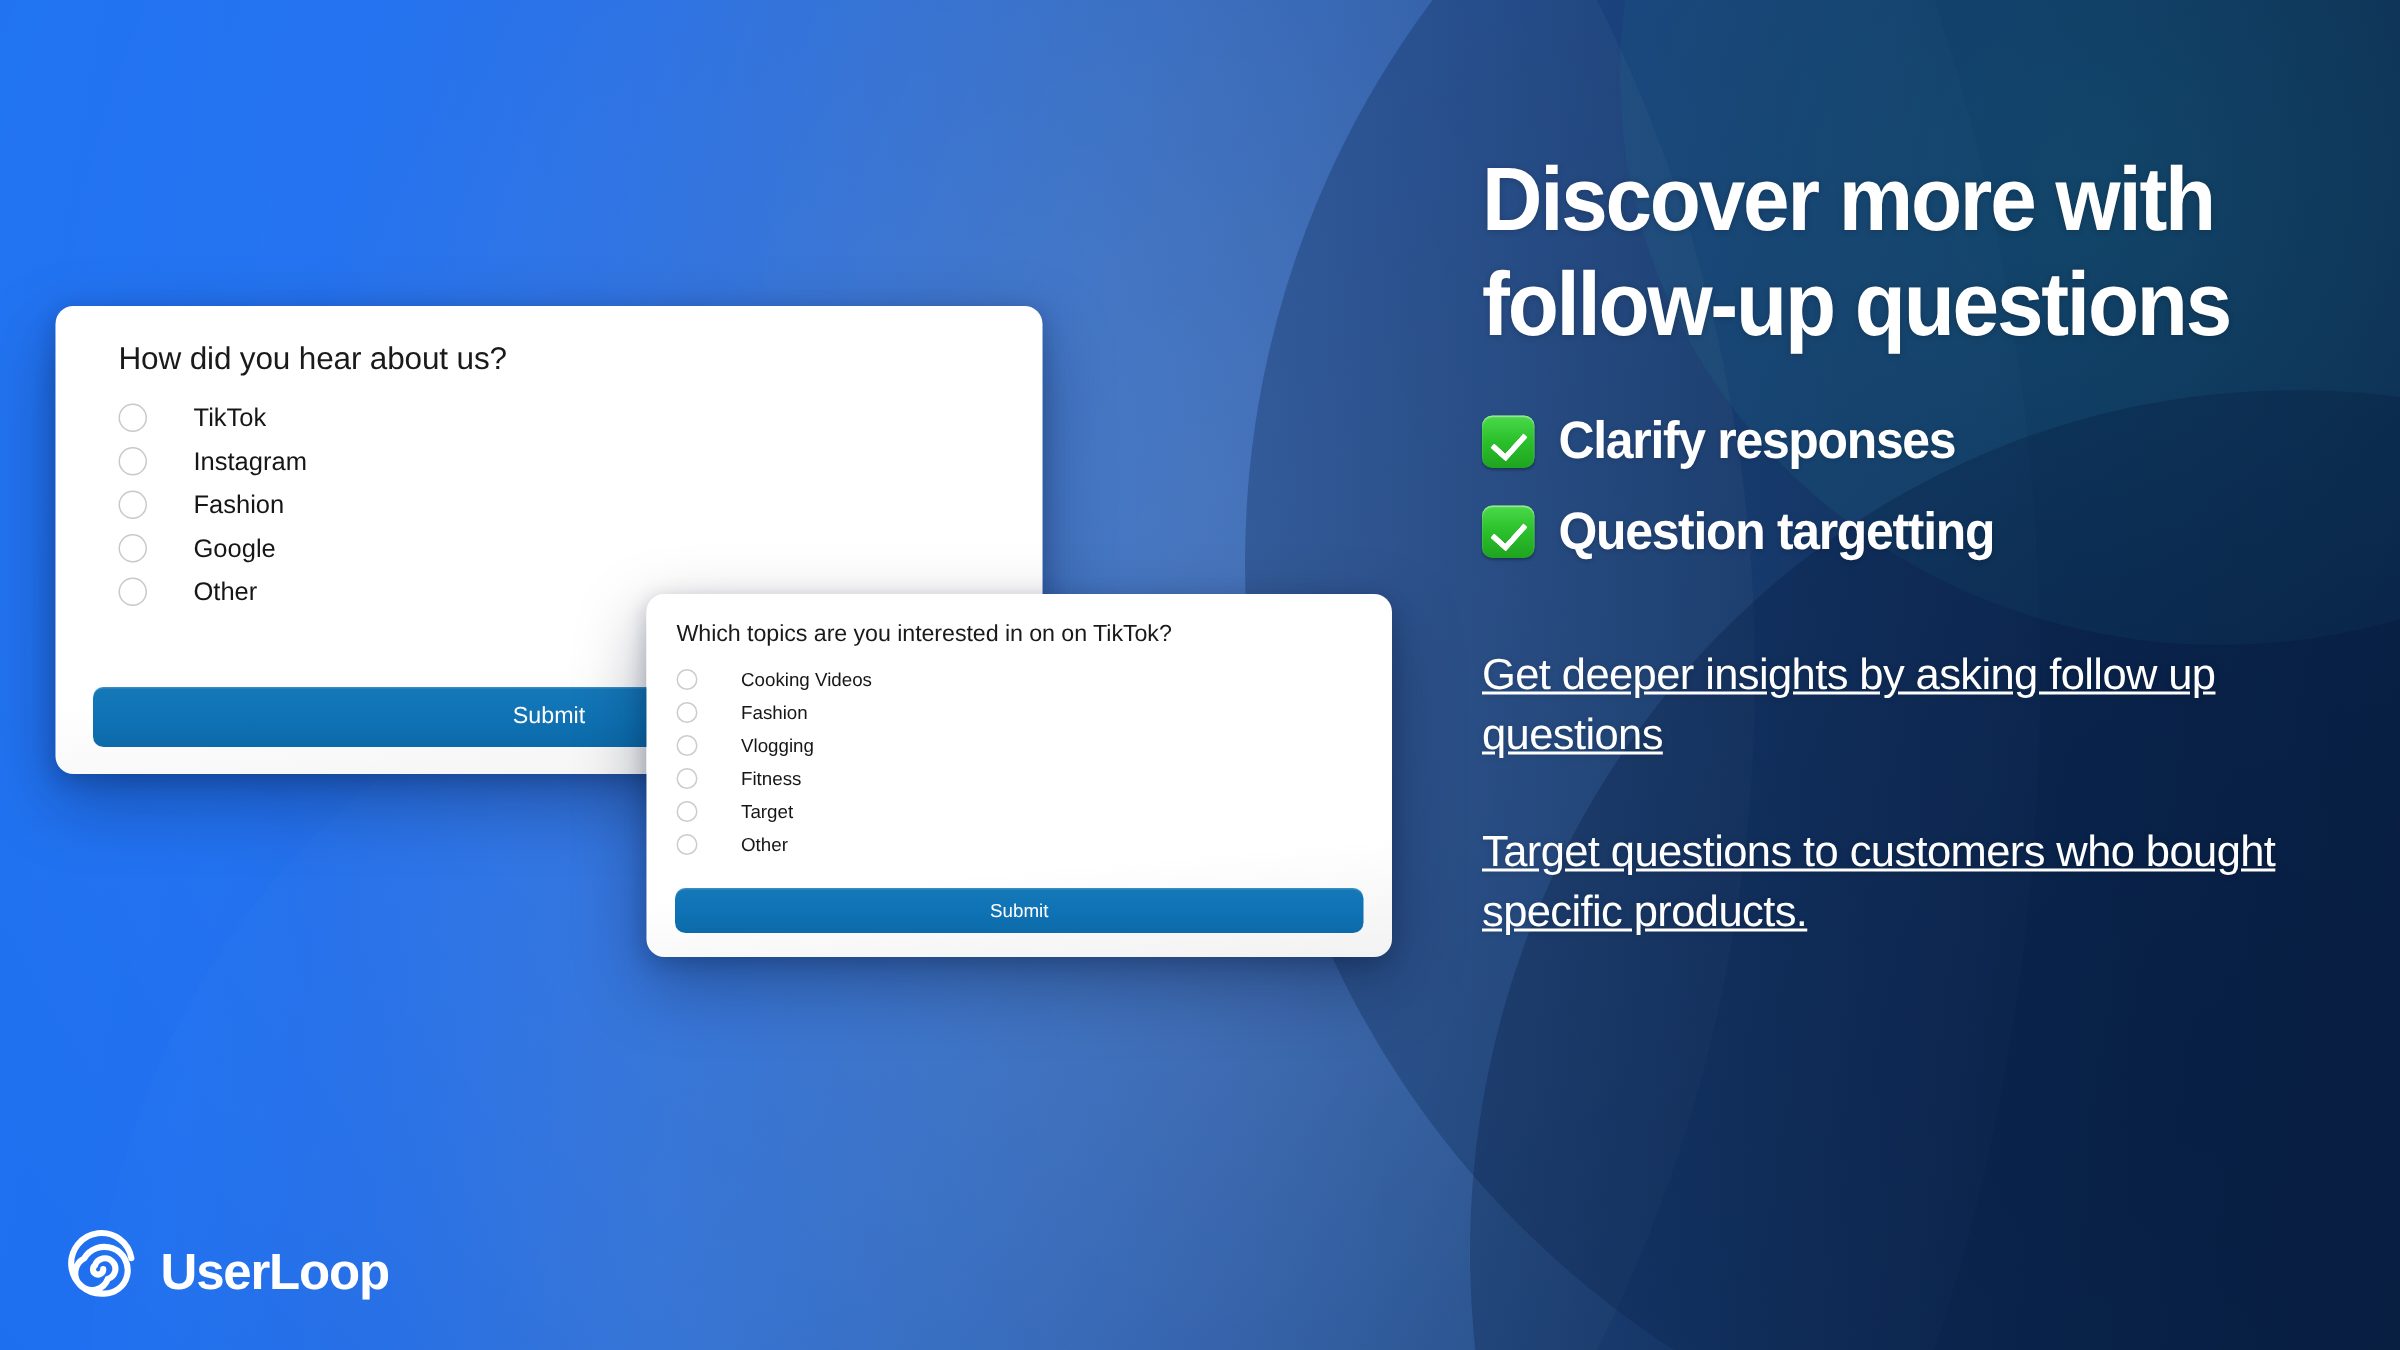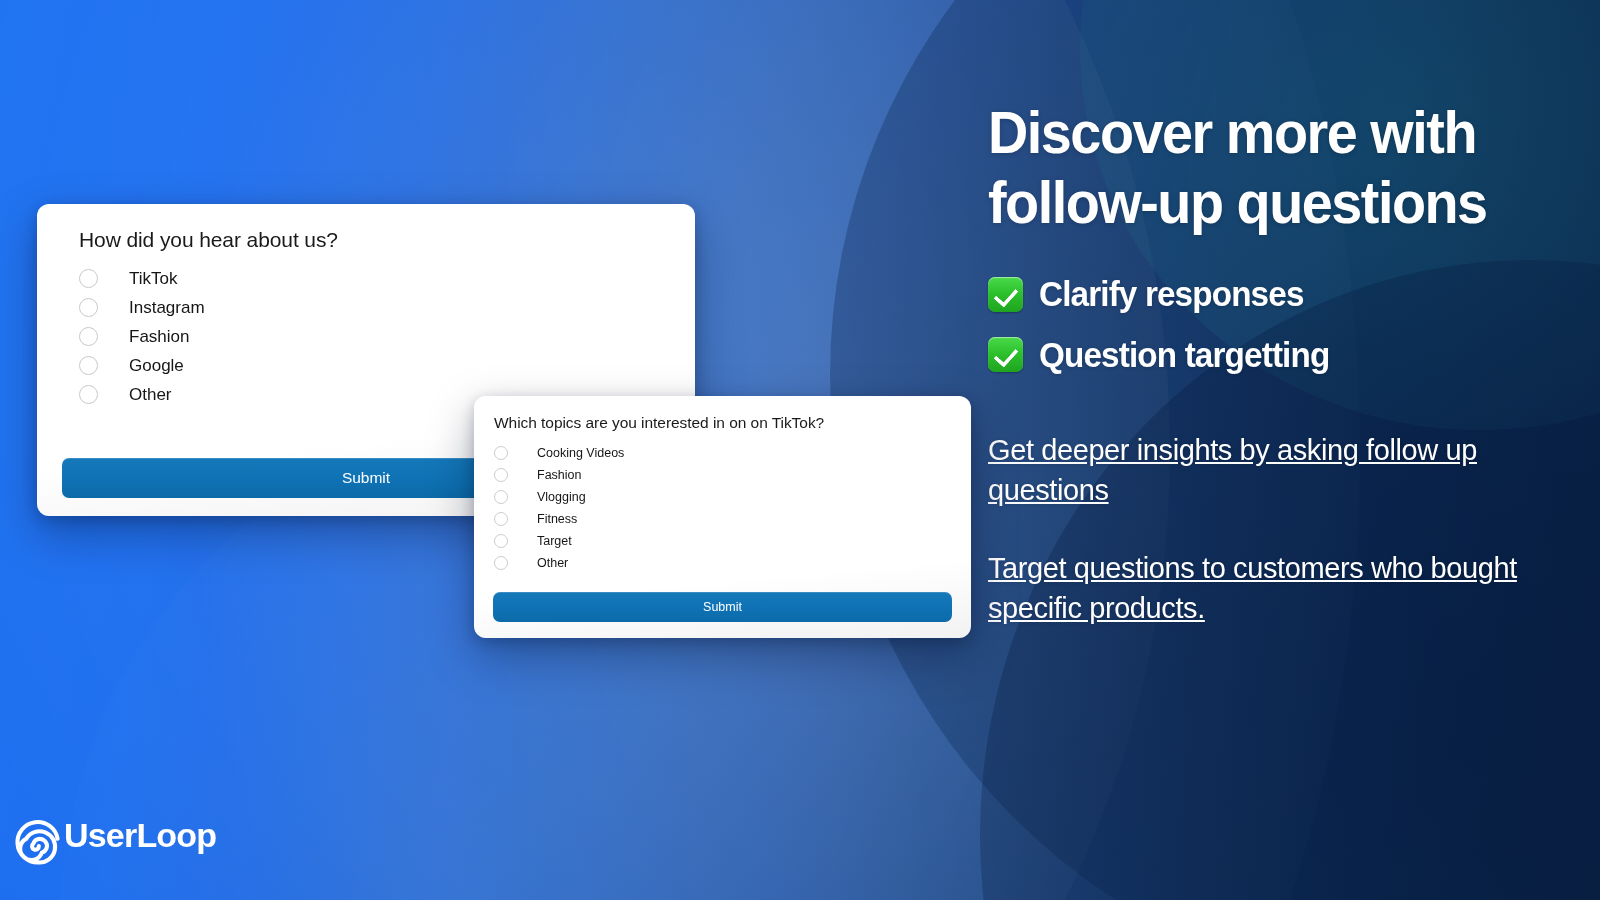--- a/index.html
+++ b/index.html
@@ -70,21 +70,21 @@
   }
 
   
   .card {
     position: absolute;
     background: linear-gradient(175deg, #ffffff 0%, #ffffff 72%, #f2f2f2 100%);
     border-radius: 12px;
     box-shadow: 0 18px 46px rgba(0, 14, 45, 0.34), 0 4px 14px rgba(0,12,40,0.22);
   }
   .card-back  { left: 37px;  top: 204px; width: 643px; height: 312px; padding-left: 15px; }
-  .card-front { left: 431px; top: 396px; width: 497px; height: 242px; z-index: 5; margin-left: 43px; }
+  .card-front { left: 431px; top: 396px; width: 497px; height: 242px; z-index: 5; }
 
   .card-title {
     color: #1a1a1a;
     font-weight: 400;
   }
   .card-back .card-title  { font-size: 21px; margin: 24px 0 0 27px; letter-spacing: -0.1px; }
   .card-front .card-title { font-size: 15.5px; margin: 18px 0 0 20px; letter-spacing: -0.05px; }
 
   .options { list-style: none; margin: 0; padding: 0; }
   .card-back .options  { margin: 12px 0 0 27px; }
@@ -185,24 +185,25 @@
     font-weight: 400;
     letter-spacing: -0.4px;
     text-shadow: 0 1px 4px rgba(0,0,0,0.16);
     max-width: 572px;
   }
   .paras { margin-top: 56px; text-decoration: underline; }
 
   
   .logo {
     position: absolute;
-    left: 12px;
+    left: 42px;
     bottom: 32px;
     display: flex;
-    align-items: flex-start;
+    align-items: flex-end;
+    gap: 13px;
   }
   .logo-mark { width: 52px; height: 52px; display: block; }
   .logo-text {
     color: #ffffff;
     font-size: 34px;
     font-weight: 700;
     letter-spacing: -0.8px;
   }
 </style>
 </head>

